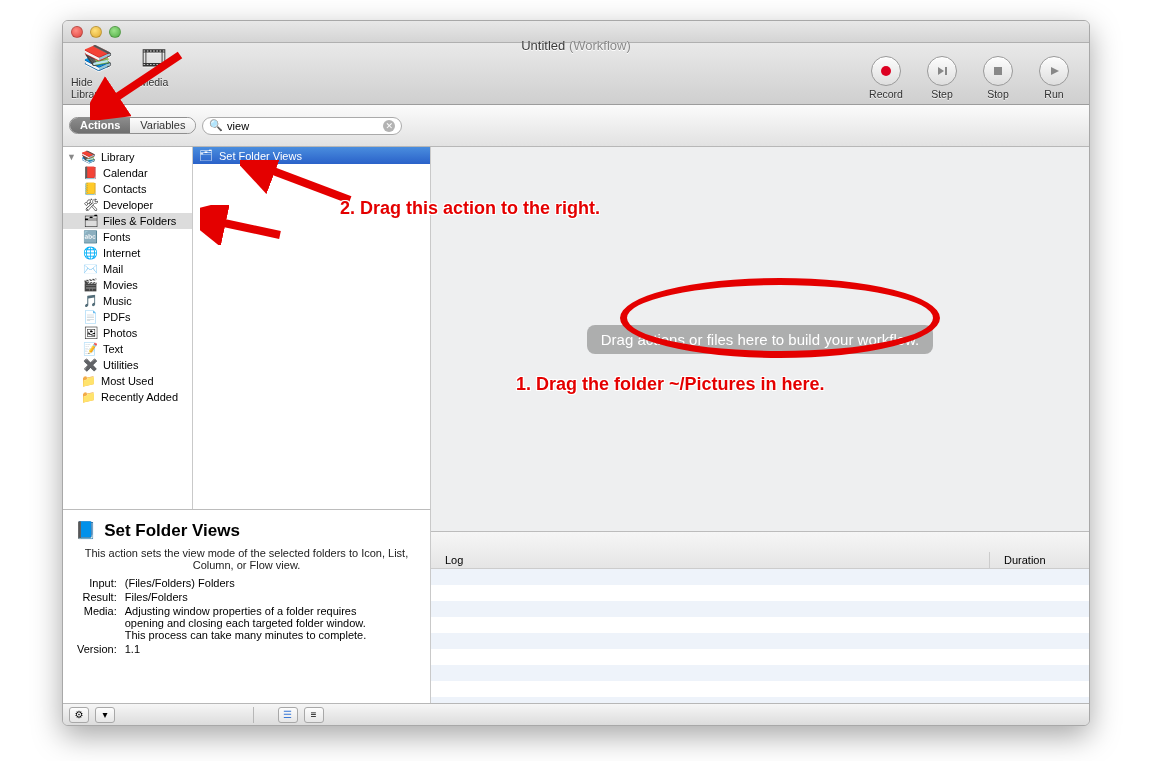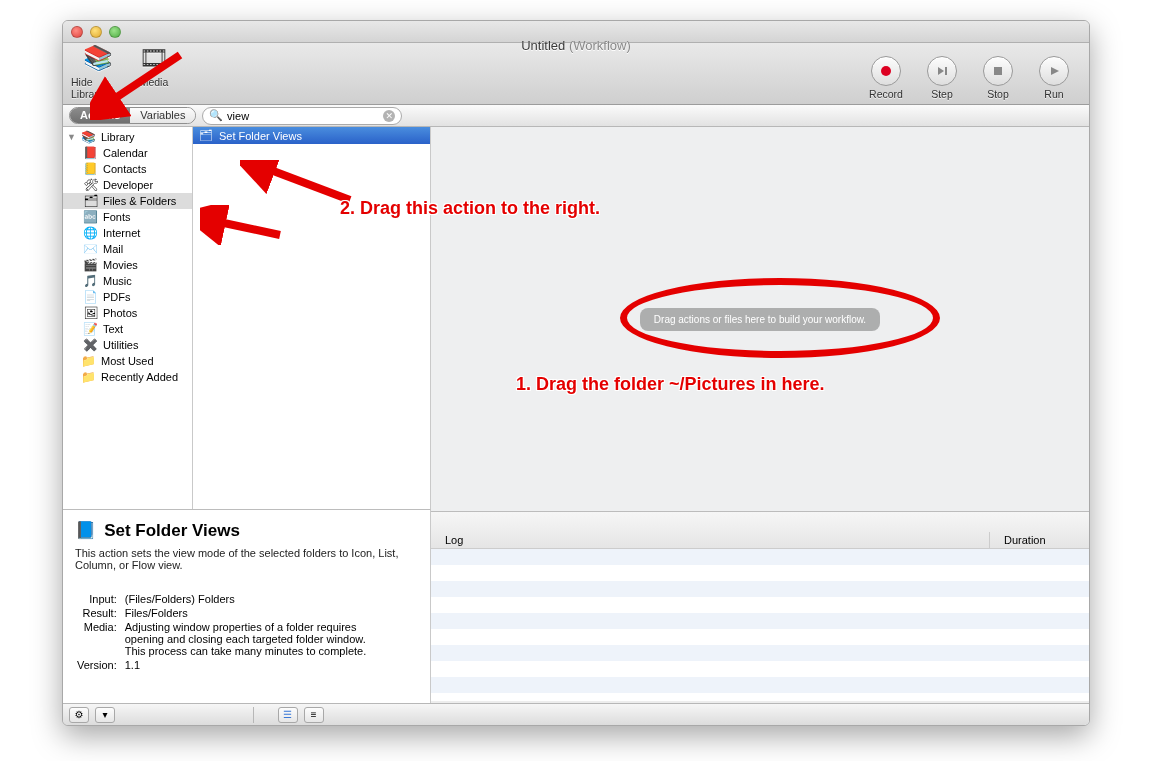--- a/index.html
+++ b/index.html
@@ -78,21 +78,21 @@
 .round {
   width: 30px; height: 30px;
   border-radius: 50%;
   background: linear-gradient(#fdfdfd, #dedede);
   border: 1px solid #9a9a9a;
   box-shadow: inset 0 1px 0 #fff;
   display: flex; align-items: center; justify-content: center;
 }
 
 .filterbar {
-  height: 22px;
+  height: 42px;
   background: linear-gradient(#fbfbfb, #e2e2e2);
   border-bottom: 1px solid #b7b7b7;
   display: flex;
   align-items: center;
   padding: 0 6px;
   gap: 6px;
 }
 .seg {
   display: inline-flex;
   border: 1px solid #8f8f8f;
@@ -192,21 +192,21 @@
   position: relative;
   display: flex;
   align-items: center;
   justify-content: center;
 }
 .drop-msg {
   background: rgba(120,120,120,0.55);
   color: #fff;
   padding: 6px 14px;
   border-radius: 8px;
-  font-size: 10px;
+  font-size: 15px;
 }
 .logpanel {
   height: 190px;
   border-top: 1px solid #bcbcbc;
   background: #fff;
   display: flex;
   flex-direction: column;
 }
 .loghead {
   display: flex;
@@ -233,21 +233,21 @@
   overflow: hidden;
 }
 .info h2 {
   font-size: 17px;
   font-weight: bold;
   margin-bottom: 6px;
   display: flex;
   gap: 8px;
   align-items: center;
 }
-.info .desc { margin-bottom: 20px; color: #222; }
+.info .desc { margin-bottom: 4px; color: #222; text-align: center; }
 .info table { font-size: 11px; }
 .info td:first-child {
   text-align: right;
   font-weight: normal;
   padding-right: 6px;
   vertical-align: top;
   white-space: nowrap;
 }
 
 .statusbar {

